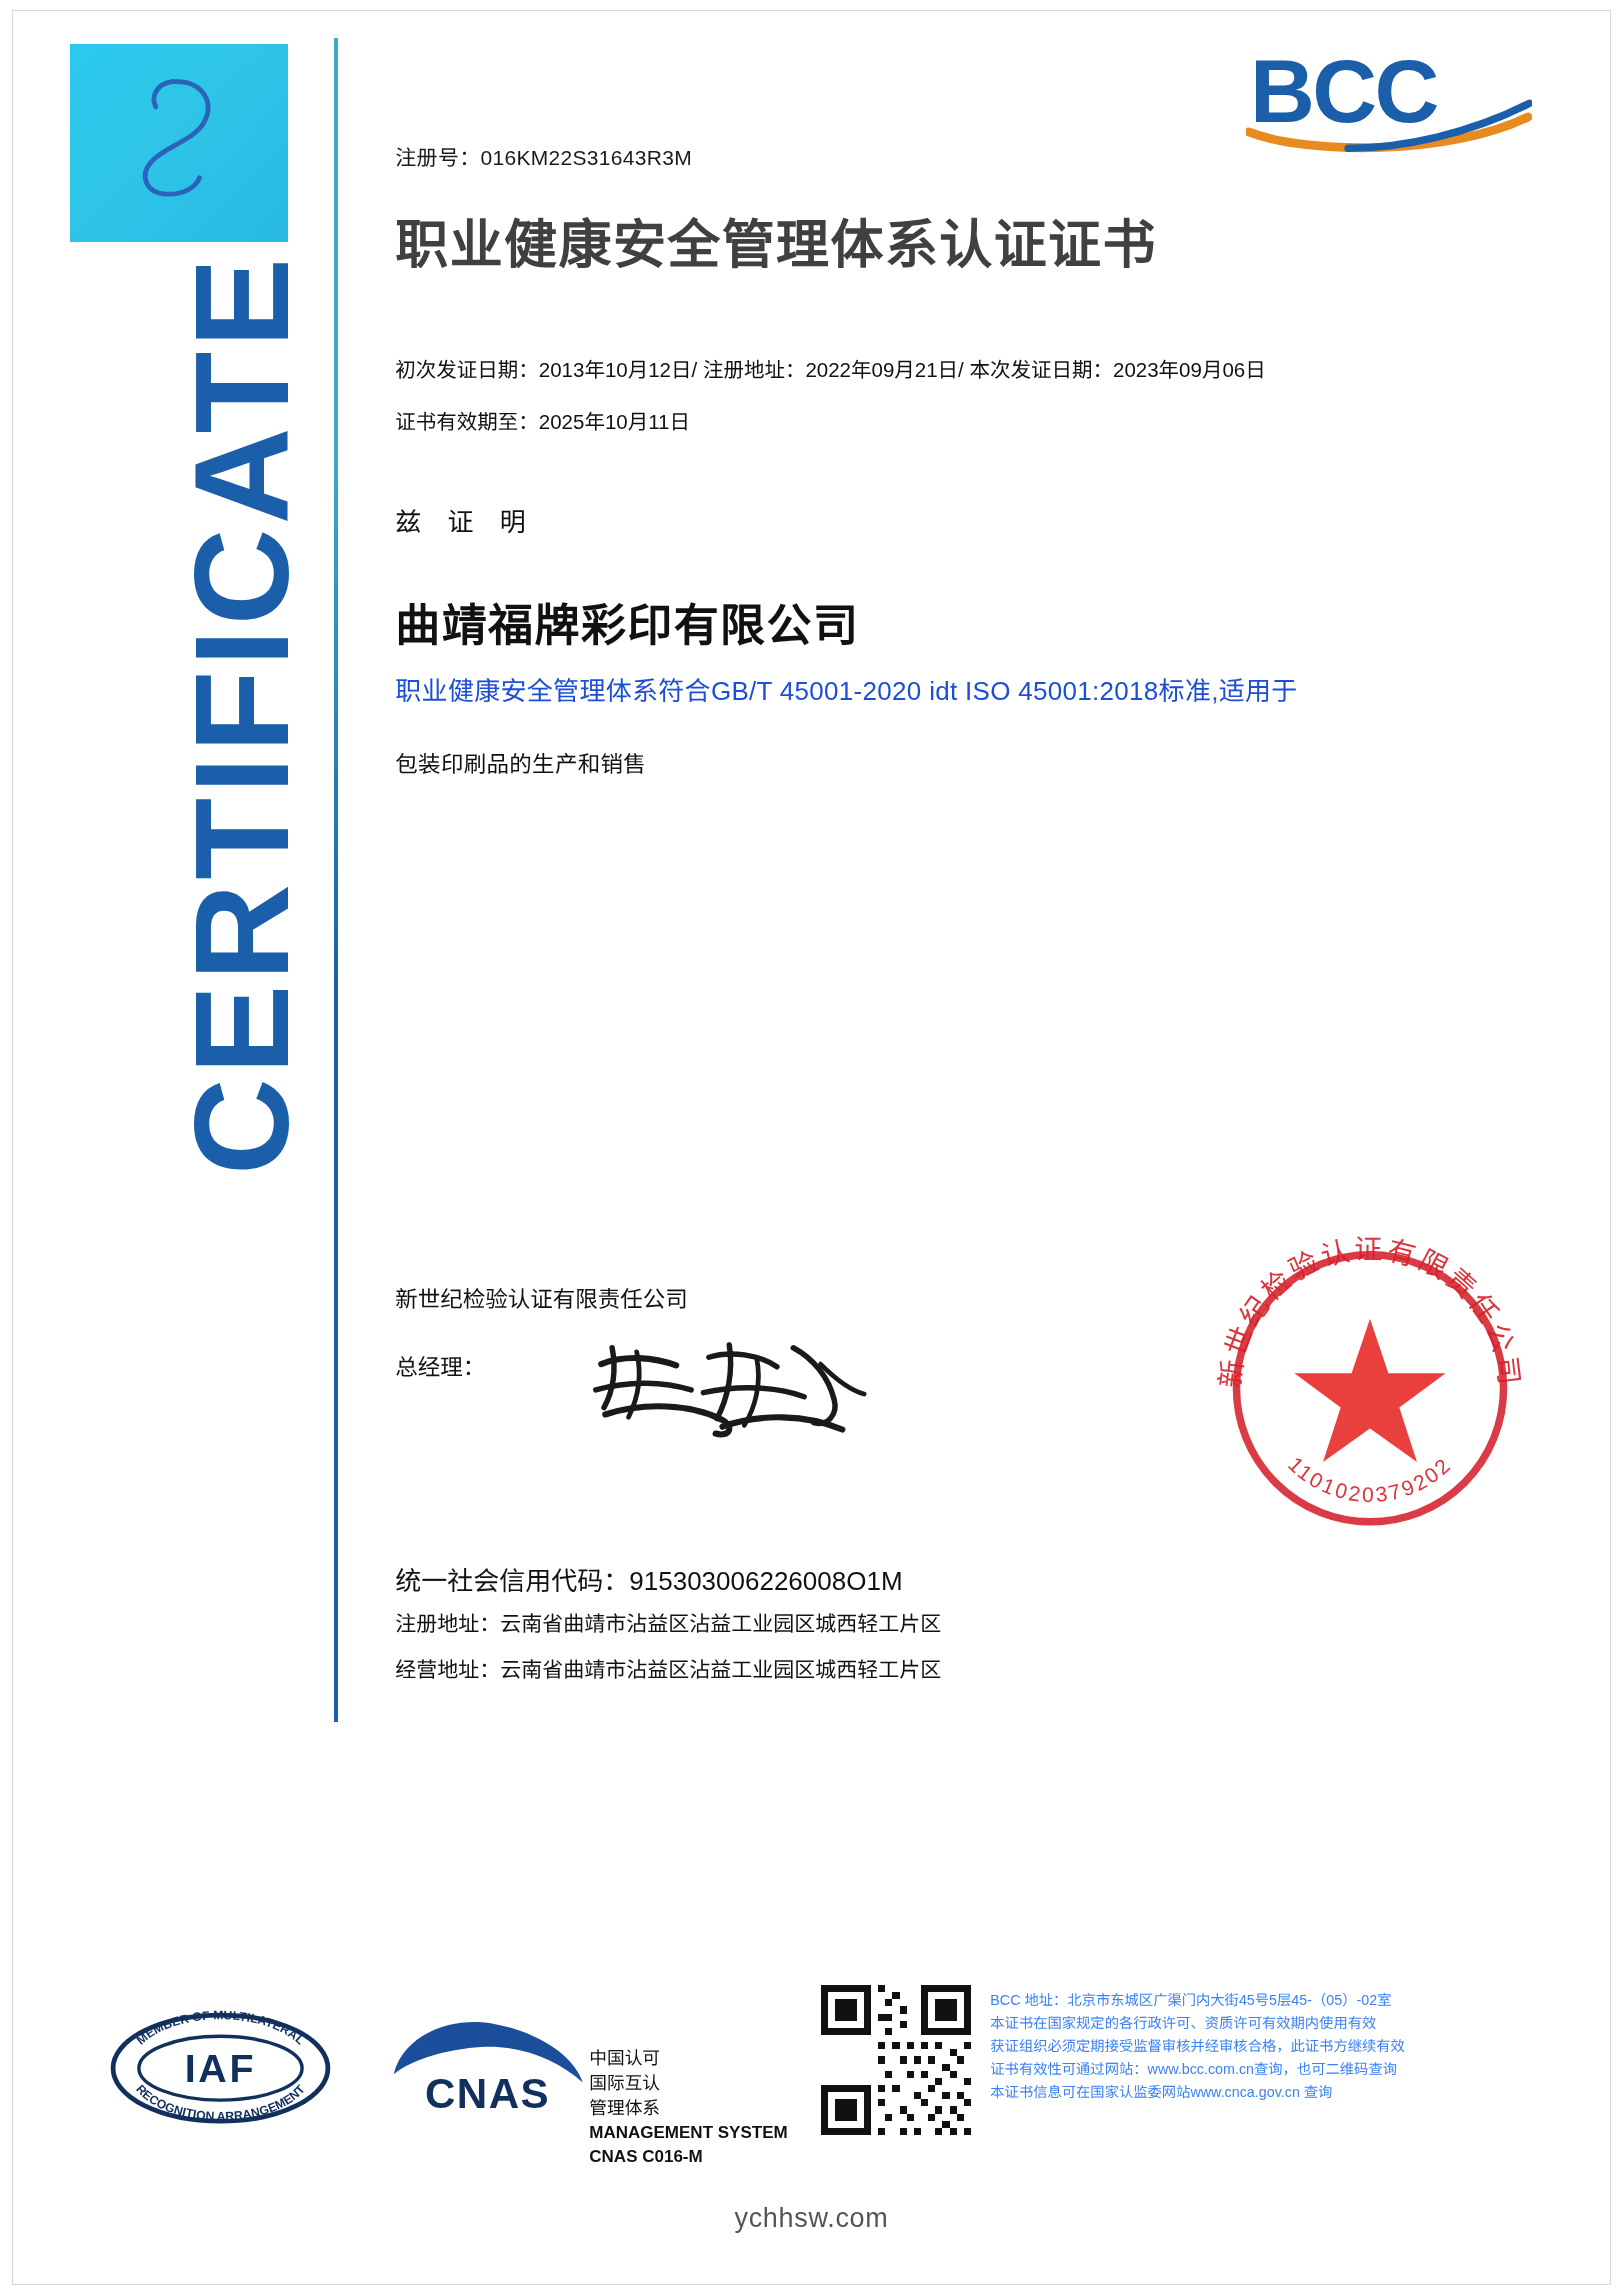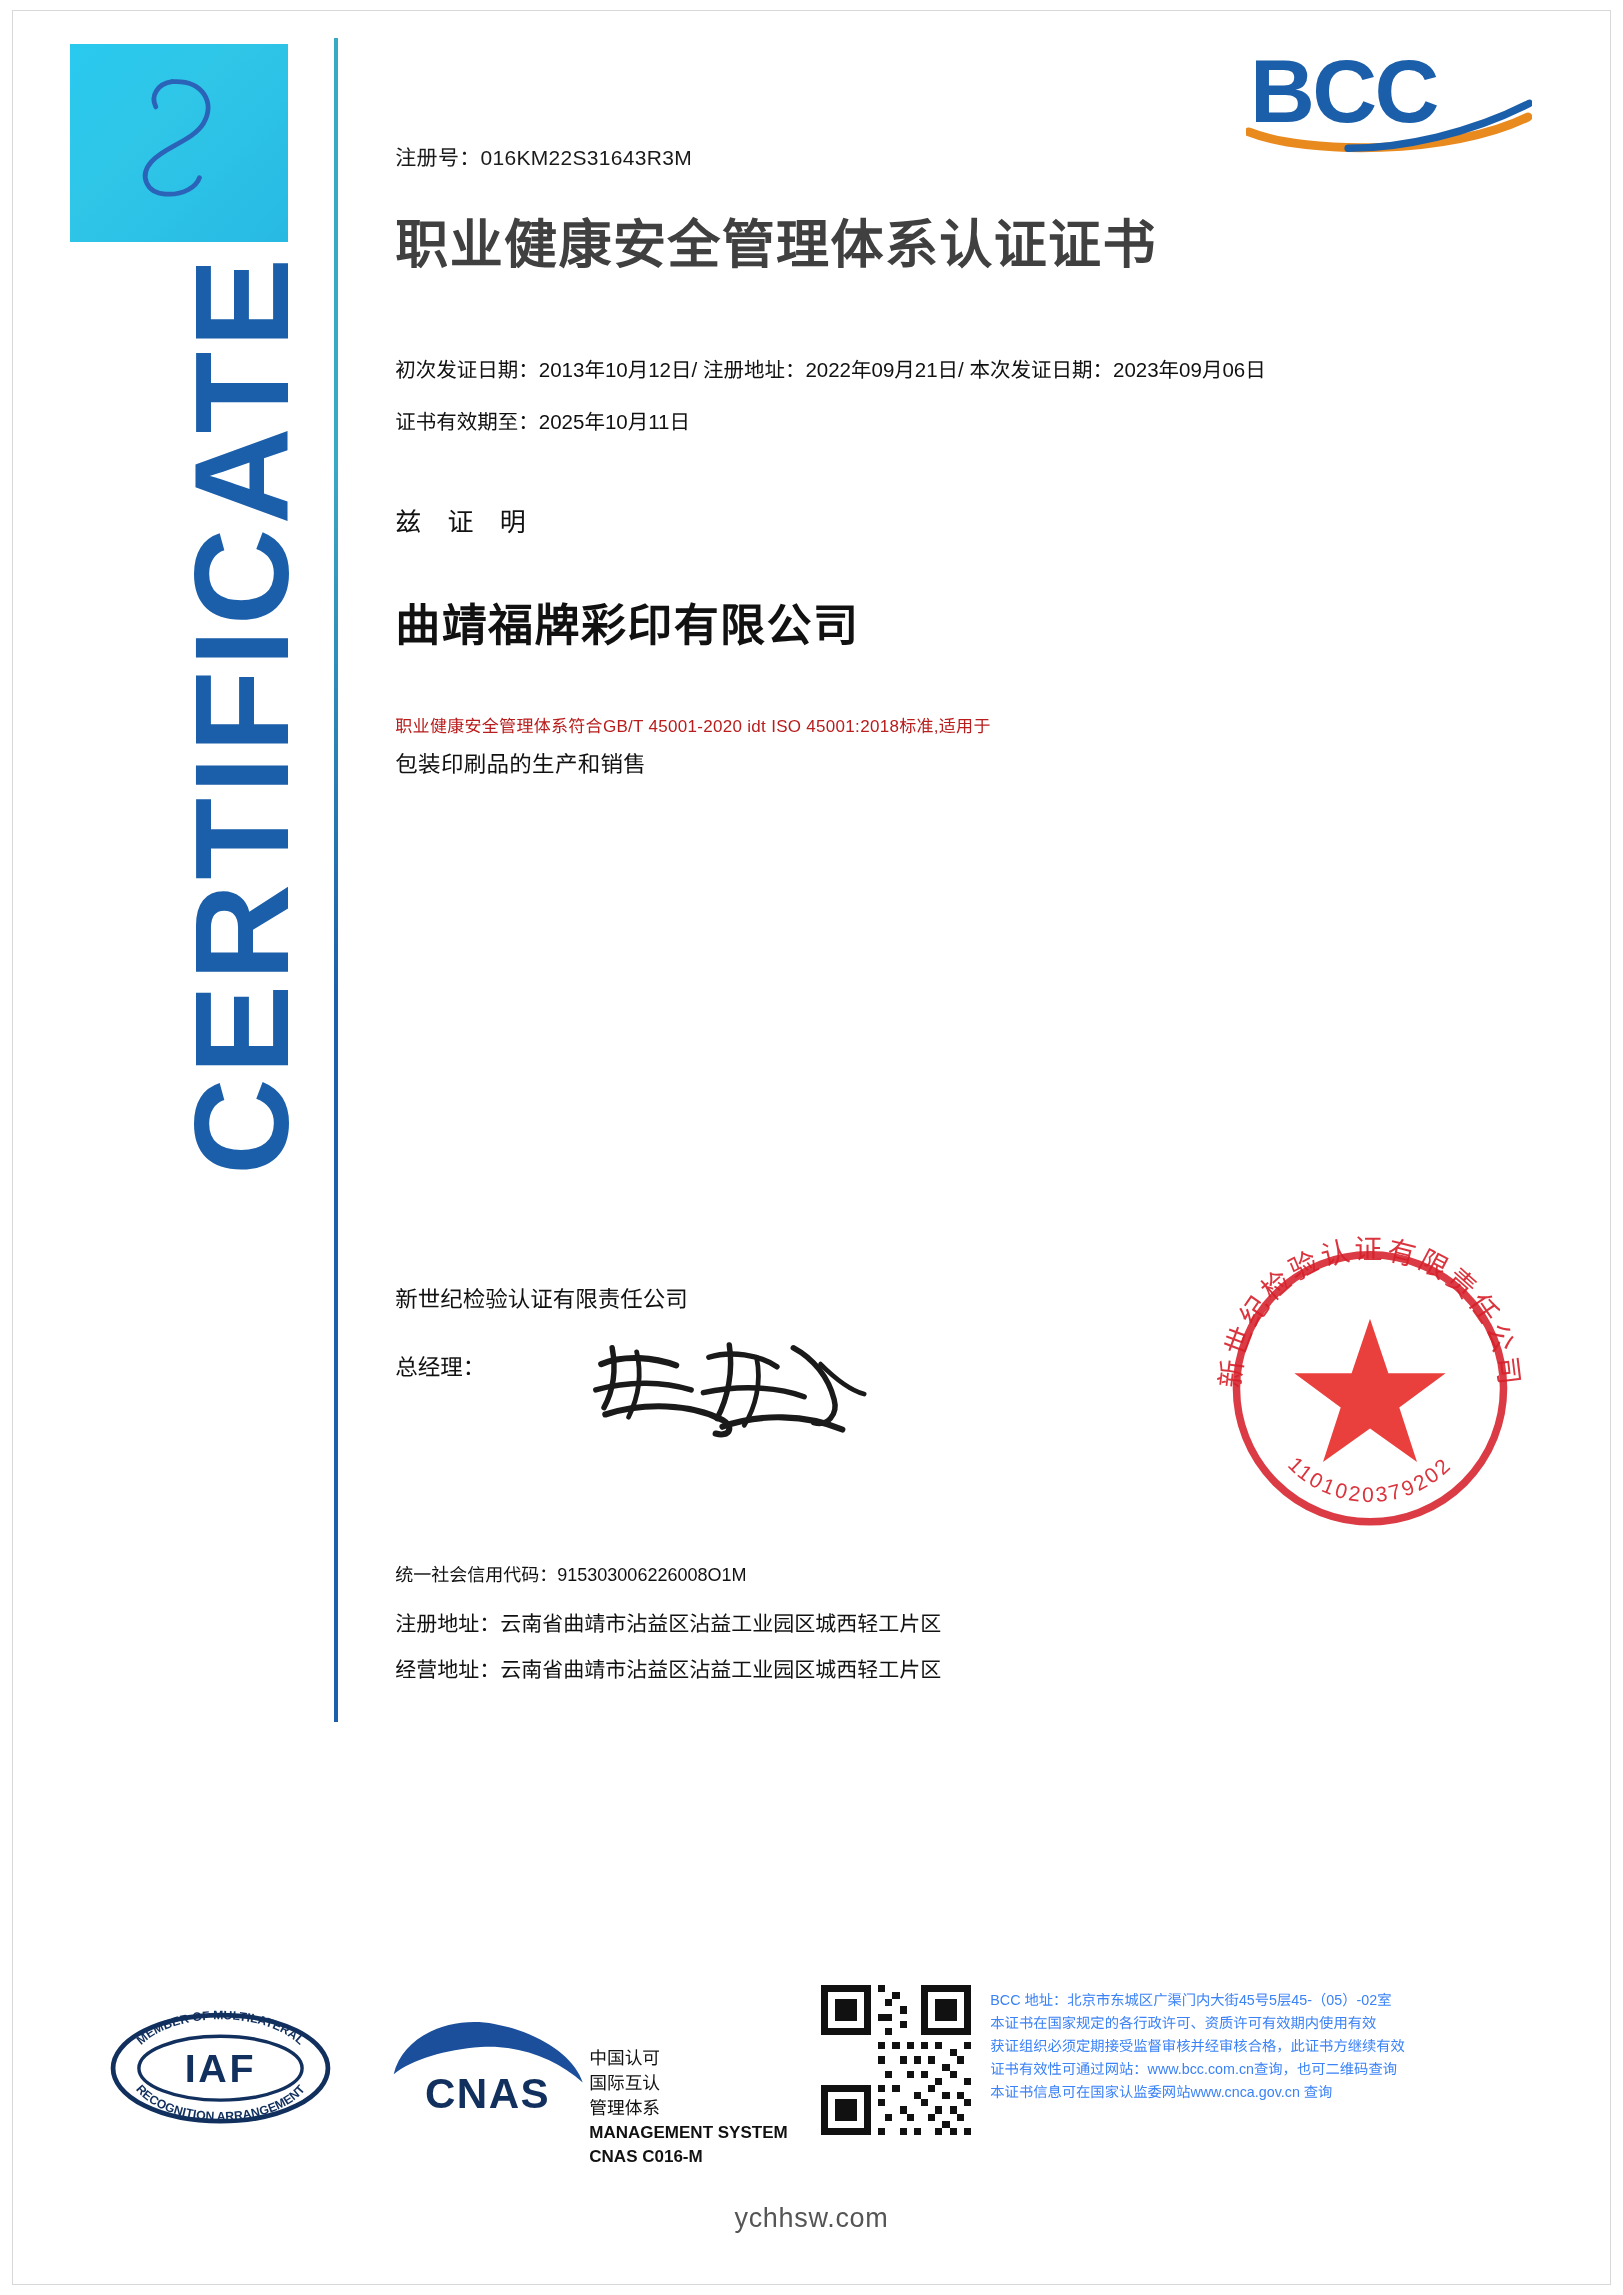--- a/index.html
+++ b/index.html
@@ -128,23 +128,23 @@
     letter-spacing: 9.5px;
   }
   #company-name {
     top: 578px;
     font-size: 45px;
     font-weight: bold;
     color: #111111;
     letter-spacing: 1.4px;
   }
   #scope-1 {
-    top: 701px;
-    font-size: 17px;
-    color: #b91c1c;
+    top: 659px;
+    font-size: 26px;
+    color: #1d4ed8;
     letter-spacing: 0.3px;
   }
   #scope-2 {
     top: 735px;
     font-size: 22.5px;
     color: #111111;
     letter-spacing: 0.3px;
   }
 
   #issuer-org {
@@ -154,21 +154,21 @@
   }
   #issuer-title {
     top: 1315px;
     font-size: 22.5px;
     color: #111111;
     margin-top: 23px;
   }
 
   #credit-code {
     top: 1549px;
-    font-size: 18px;
+    font-size: 26px;
     color: #111111;
   }
   #reg-addr {
     top: 1596px;
     font-size: 21px;
     color: #111111;
   }
   #op-addr {
     top: 1642px;
     font-size: 21px;

